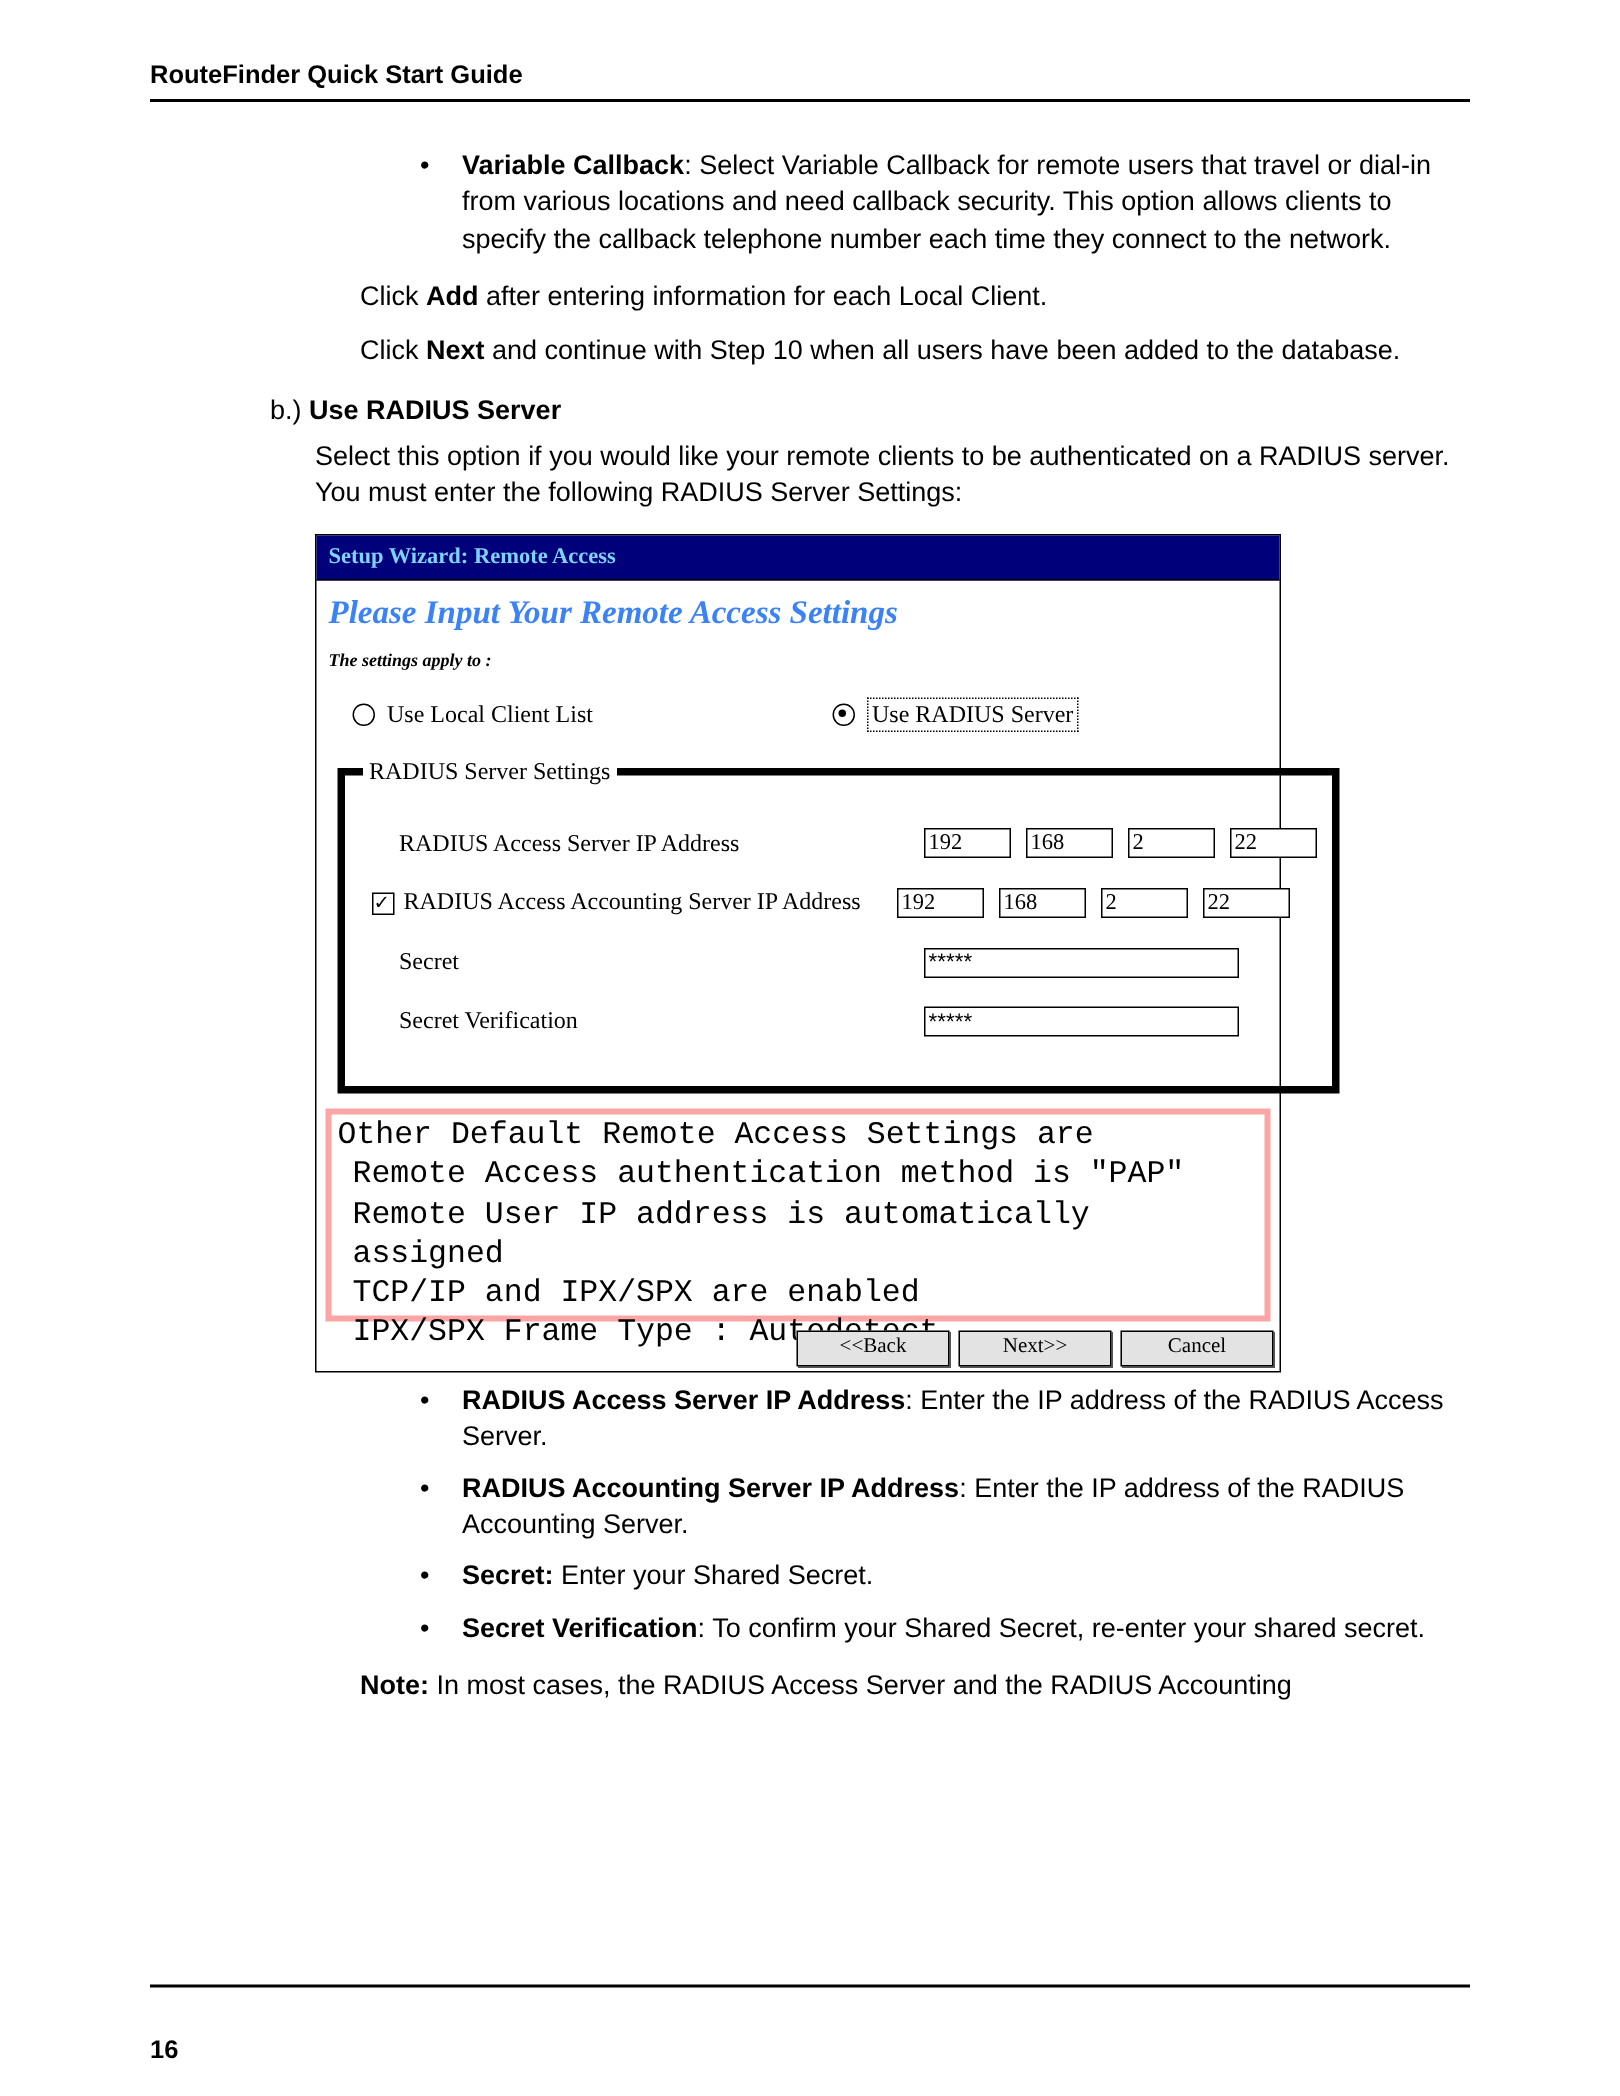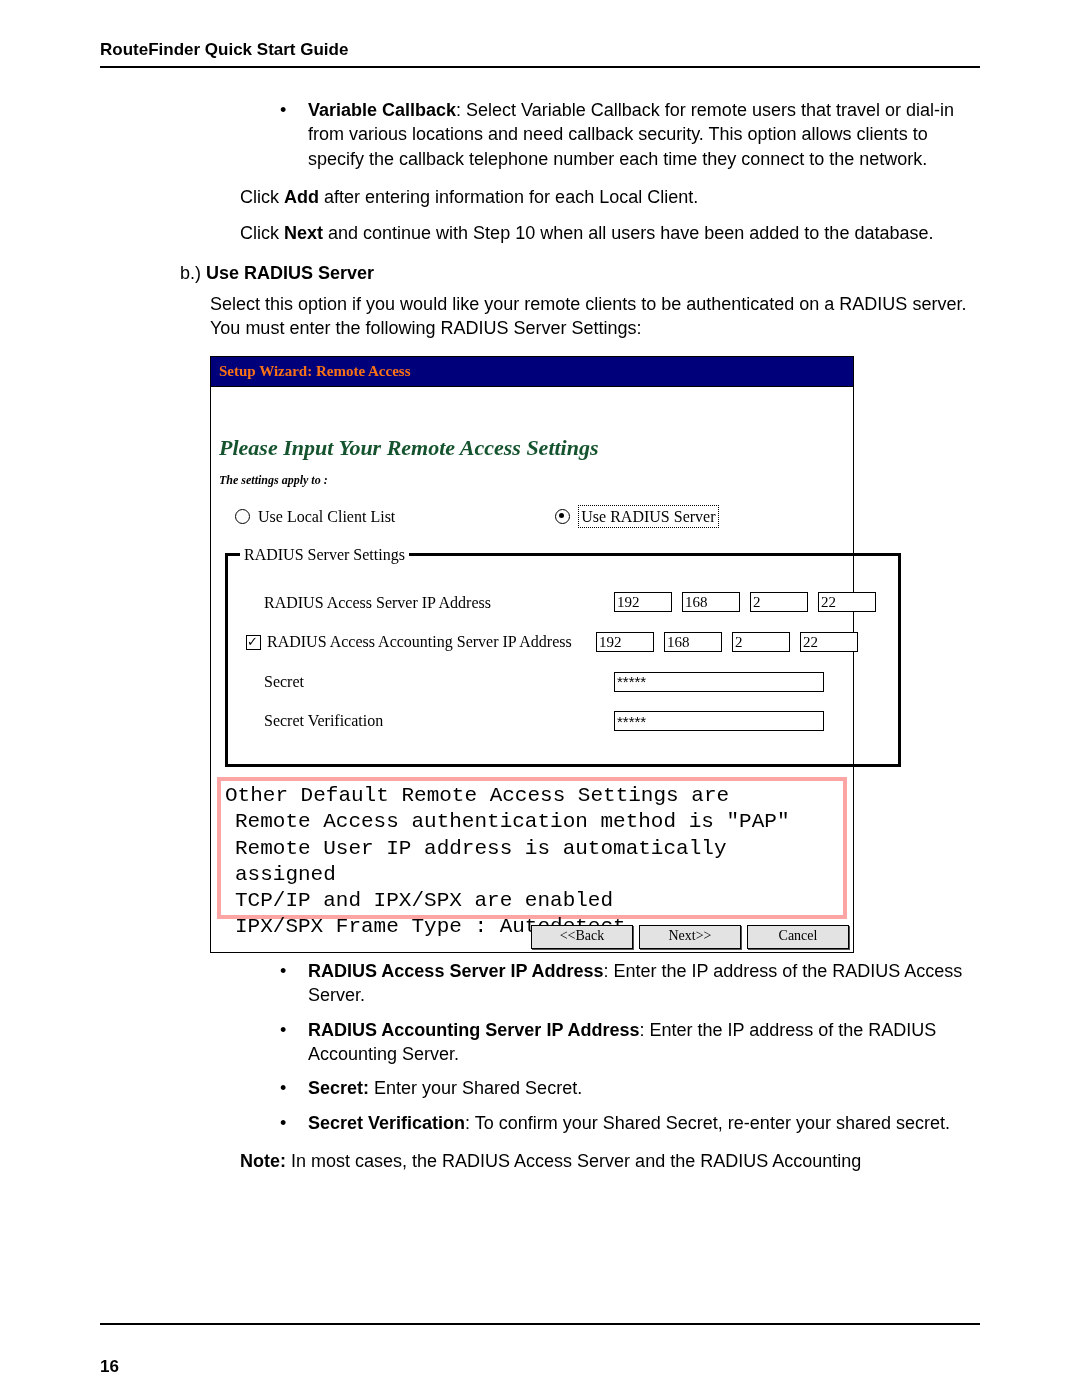--- a/index.html
+++ b/index.html
@@ -75,34 +75,33 @@
   .wizard {
     width: 642px;
     margin: 10px 0 4px 30px;
     border: 1px solid #000;
     font-family: Georgia, 'Times New Roman', serif;
     font-size: 16px;
     background: #fff;
   }
   .wiz-title {
     background: #00007b;
-    color: #f97316;
+    color: #7dd3fc;
     font-weight: bold;
     padding: 4px 8px;
     font-size: 15px;
     border-bottom: 1px solid #000;
   }
   .wiz-heading {
-    color: #14532d;
+    color: #3b82f6;
     font-style: italic;
     font-weight: bold;
     font-family: 'Times New Roman', serif;
     font-size: 22px;
     padding: 6px 8px 0 8px;
-    margin-top: 40px;
   }
   .wiz-sub {
     color: #000000;
     font-style: italic;
     padding: 10px 8px 8px 8px;
     font-size: 12px;
     font-weight: bold;
     font-family: 'Times New Roman', serif;
   }
   .wiz-body {
@@ -135,22 +134,22 @@
     font-family: Georgia, 'Times New Roman', serif;
     font-size: 16px;
   }
   .radio-label.selected {
     border: 1px dotted #000;
     padding: 0 2px;
   }
   .radio-row .spacer { width: 160px; }
 
   fieldset.radius-box {
-    border: 3px solid #000000;
-    padding: 8px 12px 14px 12px;
+    border: 5px solid #000000;
+    padding: 8px 0 14px 12px;
     margin: 0 0 4px 4px;
   }
   fieldset.radius-box > legend {
     padding: 0 4px;
     font-family: Georgia, serif;
     font-size: 16px;
   }
   .field-row {
     display: flex;
     align-items: center;

